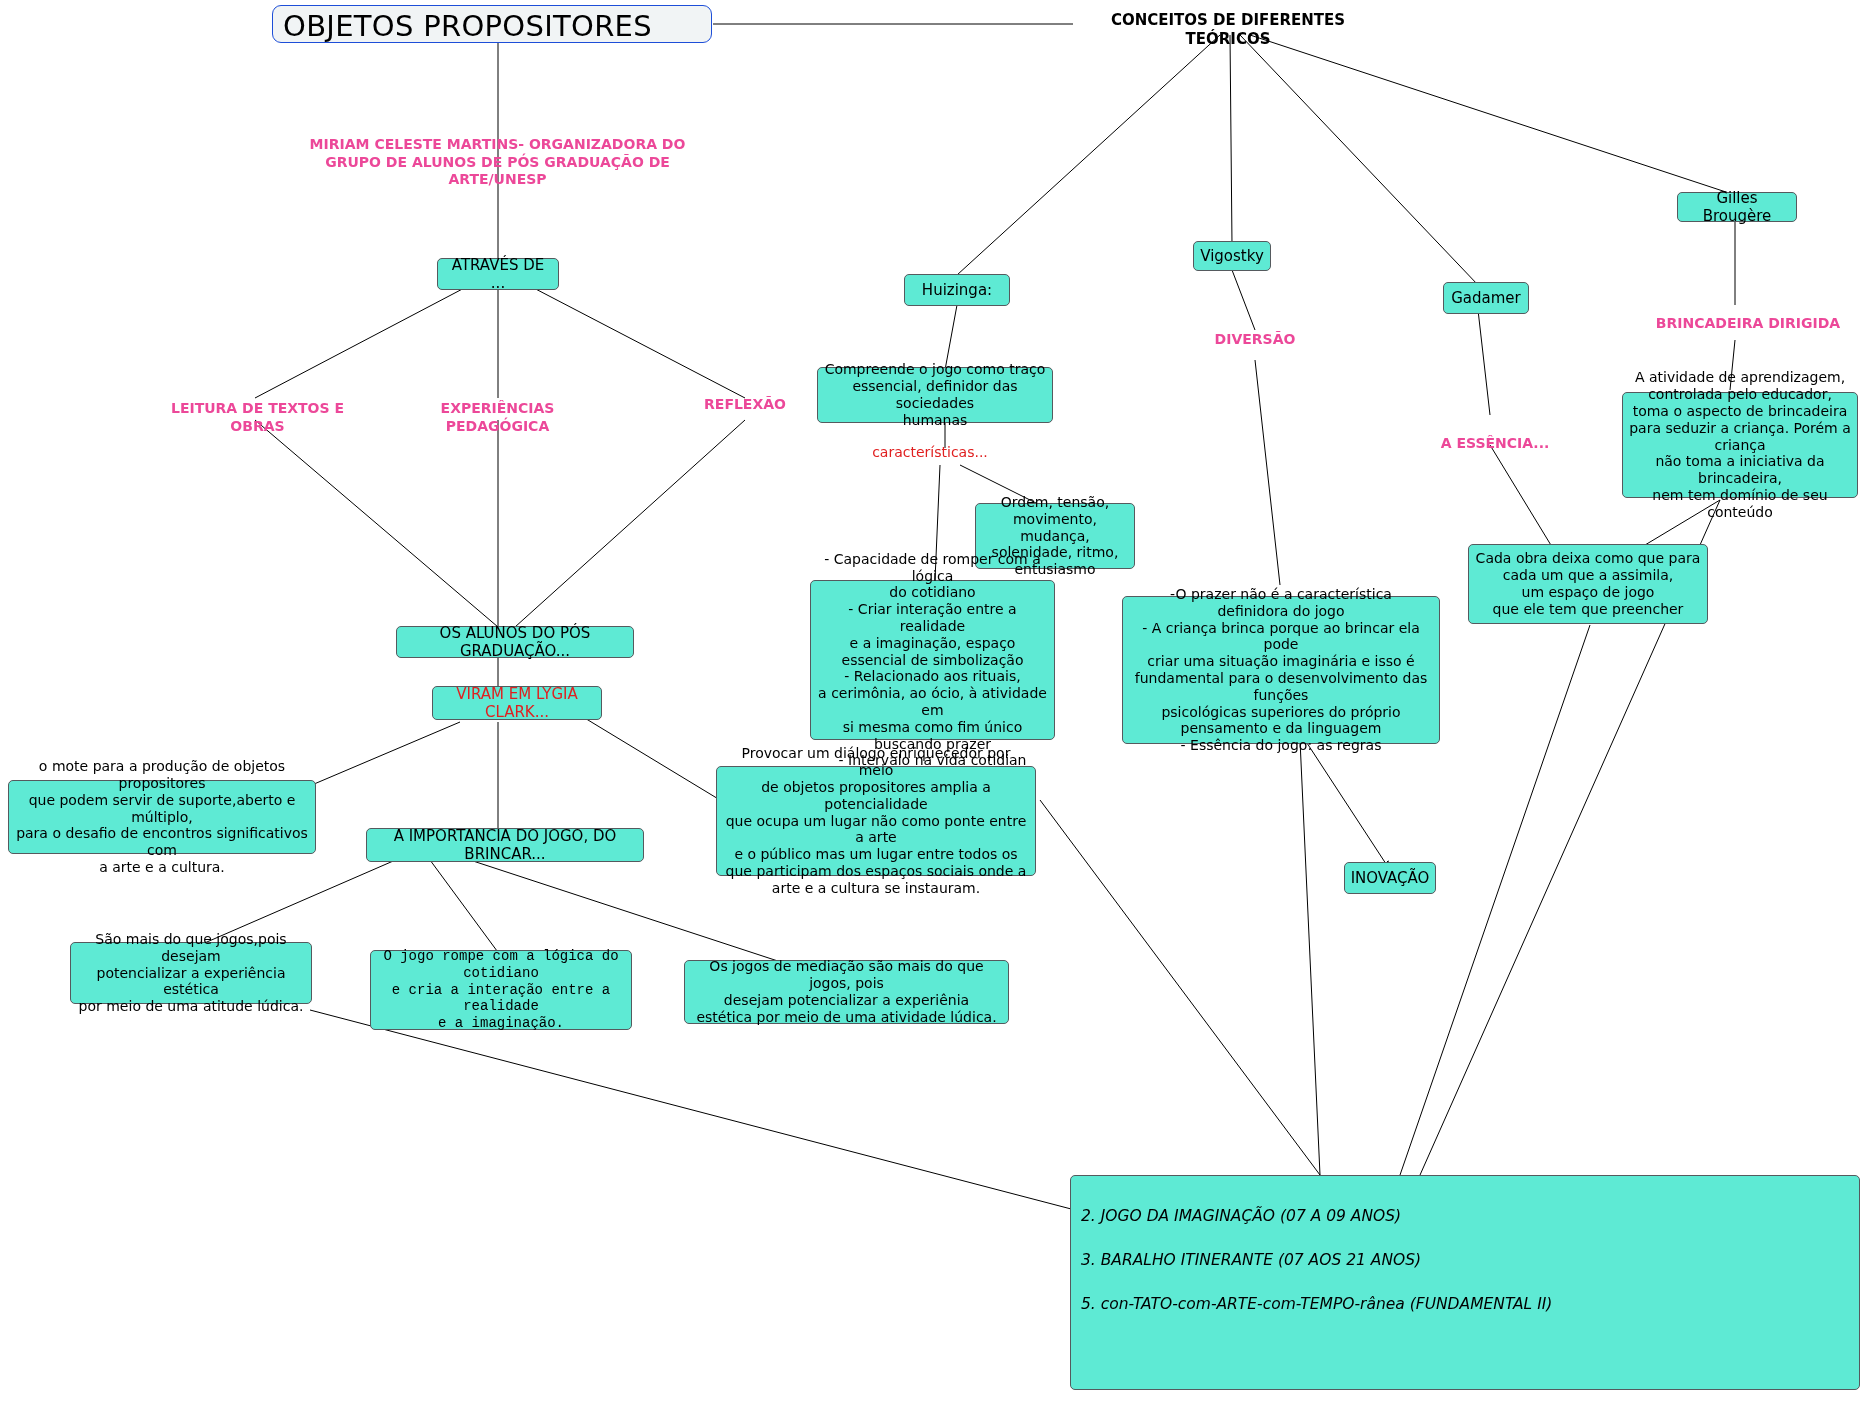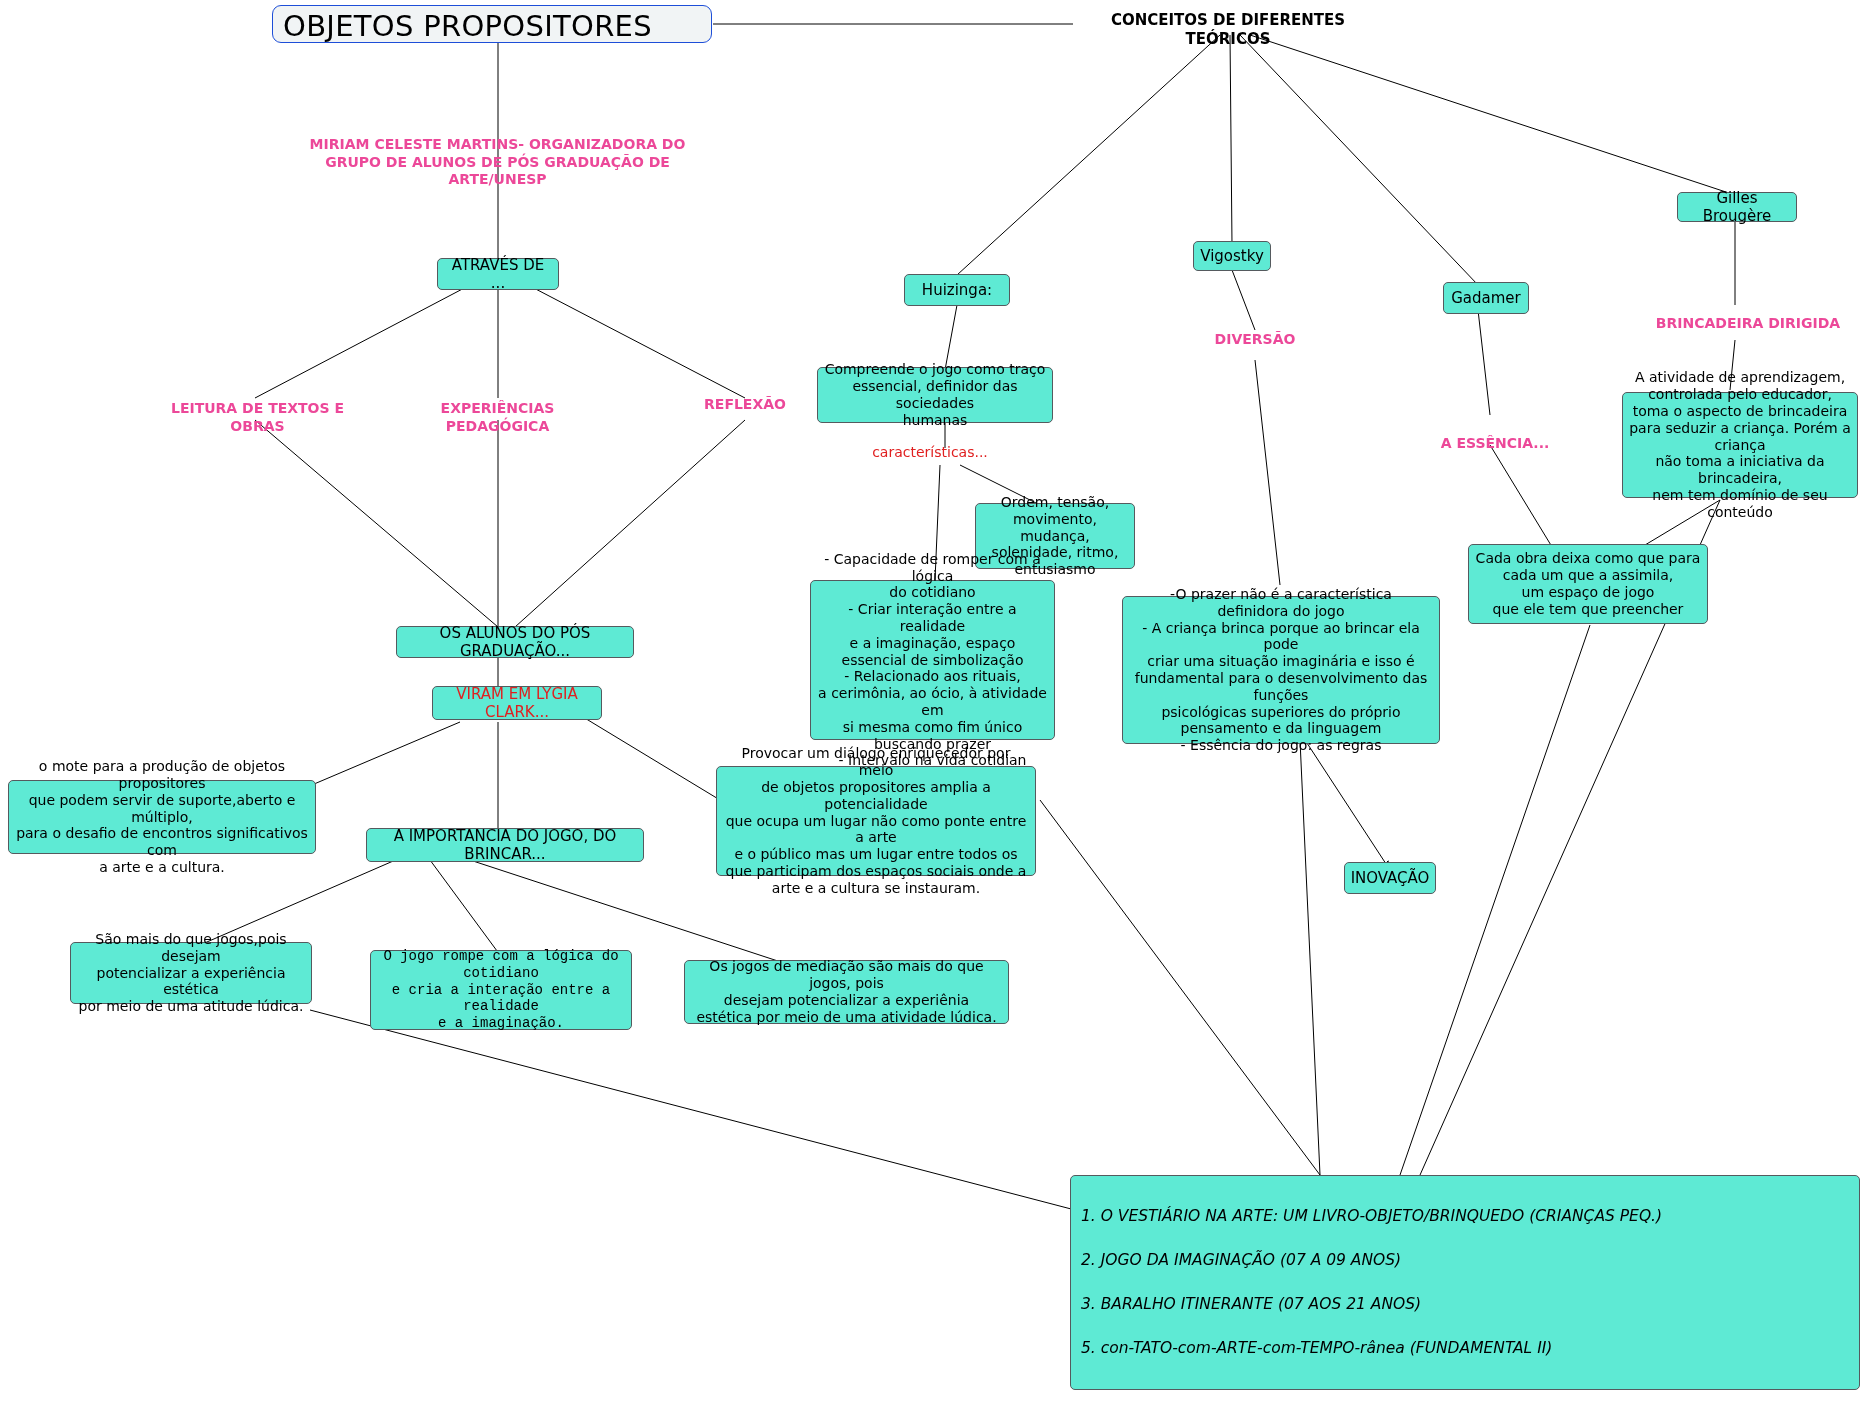--- a/index.html
+++ b/index.html
@@ -197,21 +197,20 @@
   <div class="node f15" style="left:1677px;top:192px;width:120px;height:30px;display:flex;align-items:center;justify-content:center;">Gilles Brougère</div>
   <div class="plain redbold f14" style="left:1648px;top:315px;width:200px;">BRINCADEIRA DIRIGIDA</div>
   <div class="node f14" style="left:1622px;top:392px;width:236px;height:106px;display:flex;align-items:center;justify-content:center;">A atividade de aprendizagem,
 controlada pelo educador,
 toma o aspecto de brincadeira
 para seduzir a criança. Porém a criança
 não toma a iniciativa da brincadeira,
 nem tem domínio de seu conteúdo</div>
 
   <div class="node list-node" style="left:1070px;top:1175px;width:790px;height:215px;">
-    <div>1. O VESTIÁRIO NA ARTE: UM LIVRO-OBJETO/BRINQUEDO (CRIANÇAS PEQ.)</div>
     <div>2. JOGO DA IMAGINAÇÃO (07 A 09 ANOS)</div>
     <div>3. BARALHO ITINERANTE (07 AOS 21 ANOS)</div>
     <div>5. con-TATO-com-ARTE-com-TEMPO-rânea (FUNDAMENTAL II)</div>
     
     
     
     
     
     
     

